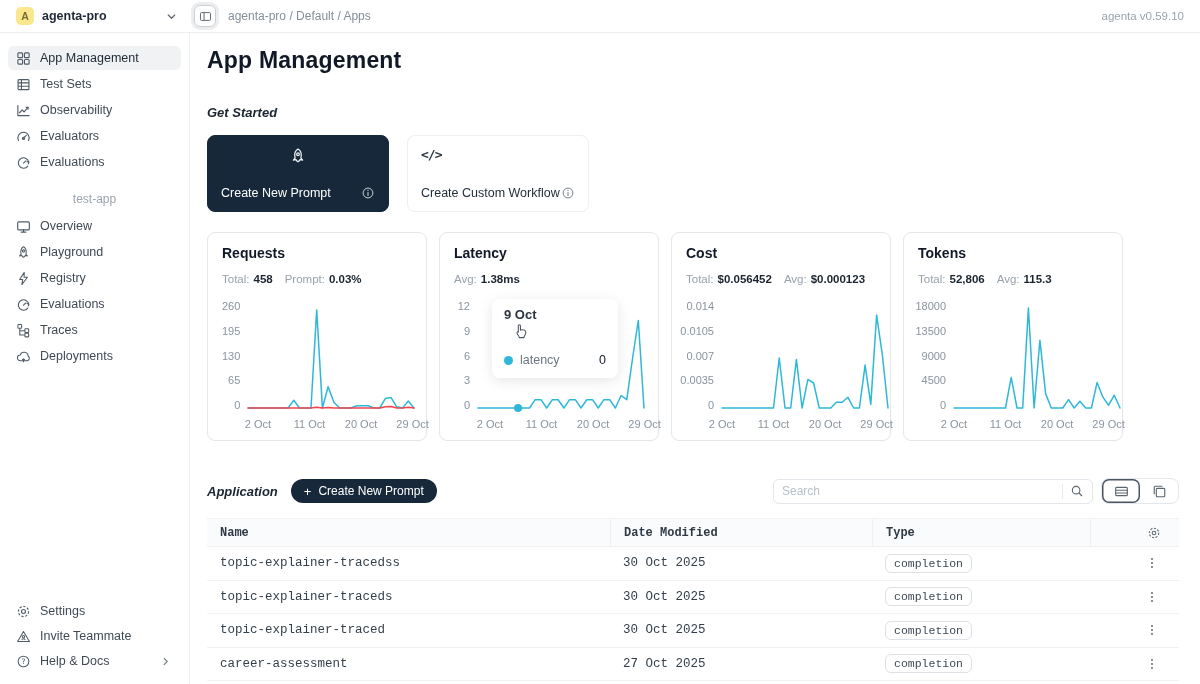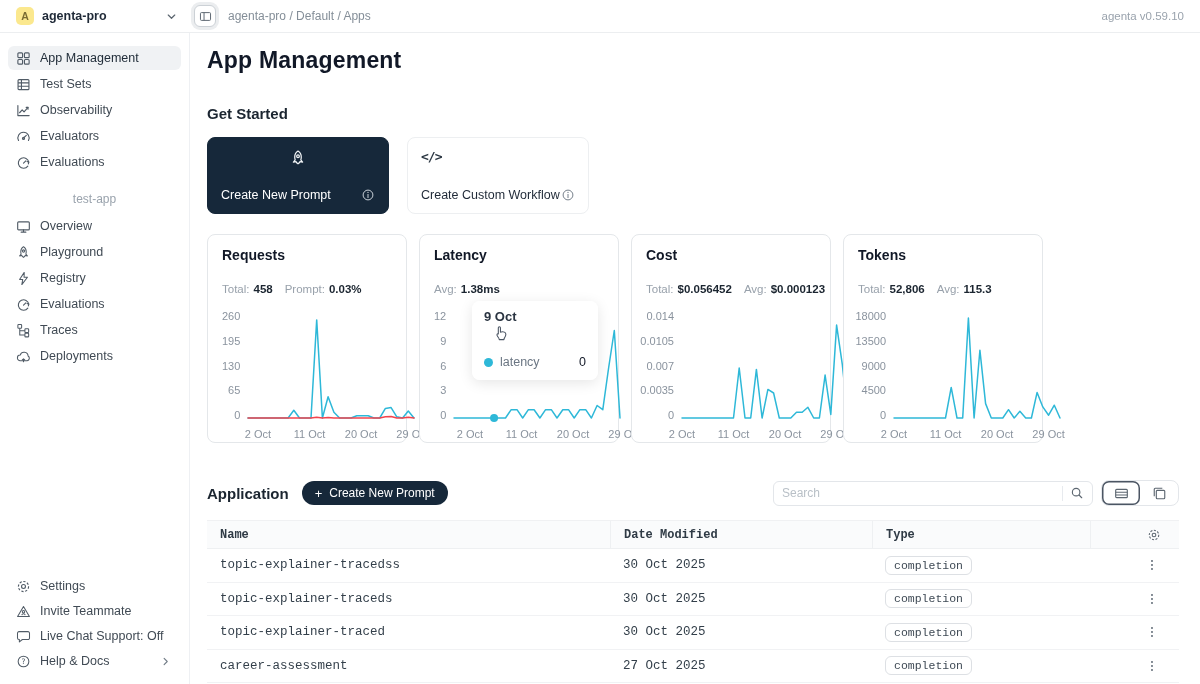--- a/index.html
+++ b/index.html
@@ -25,39 +25,39 @@
   .side-item { margin:1px 8px; padding:4px 8px; height:24px; display:flex; align-items:center; gap:9px; border-radius:6px; font-size:12.5px; color:#404a54; cursor:pointer; white-space:nowrap; }
   .side-item .icon { color:#505b66; width:15px; }
   .side-item.active { background:#f0f2f4; color:#222e3a; font-weight:500; }
   .side-section { margin:17px 16px 7px; font-size:12px; color:#9aa3ad;text-align:center; }
   .side-bottom { margin-top:auto; }
   .side-item .trail { margin-left:auto; color:#6f7a85; }
 
   
   .main { flex:1; padding:14px 21px 0 17px; background:#fff; min-width:0; }
   .page-title { font-size:23px; font-weight:600; color:#111827; letter-spacing:.2px; }
-  .section-title { font-size:15px; font-weight:600; color:#1b2530; }
+  .section-title { font-size:13px; font-weight:600; color:#1b2530;font-style:italic; }
   .gs-head { margin-top:31px; }
 
   .gs-cards { margin-top:15px; display:flex; gap:18px; }
   .gs-card { width:182px; height:77px; border-radius:8px; padding:11px 13px; display:flex; flex-direction:column; border:1px solid #edeff1; background:#fff; cursor:pointer; }
   .gs-card.dark { background:#16283a; border-color:#16283a; color:#fff; }
   .gs-card .gs-icon { color:#2b3642; }
   .gs-card.dark .gs-icon { color:#f2f5f7; }
   .gs-foot { margin-top:auto; display:flex; align-items:center; justify-content:space-between; font-size:12.5px; font-weight:500; color:#1f2937; }
   .gs-card.dark .gs-foot { color:#fff; }
   .gs-foot .icon { color:#6f7a85; }
   .gs-card.dark .gs-foot .icon { color:#cfd6dd; }
   .code-glyph { font-family:"DejaVu Sans Mono", monospace; font-size:13px; font-weight:700; letter-spacing:-1px; }
 
   
   .charts { margin-top:20px; display:flex; gap:12px; }
-  .chart-card { position:relative; width:200px; height:209px; border:1px solid #e4e7ea; border-radius:8px; padding:12px 14px; background:#fff; }
+  .chart-card { position:relative; width:220px; height:209px; border:1px solid #e4e7ea; border-radius:8px; padding:12px 14px; background:#fff; }
   .chart-title { font-size:14px; font-weight:600; color:#111827; }
-  .stats { margin-top:20px; font-size:11.5px; color:#98a1ab; display:flex; gap:4px; align-items:center; }
+  .stats { margin-top:12px; font-size:11.5px; color:#98a1ab; display:flex; gap:4px; align-items:center; }
   .stats b { color:#1b2530; font-weight:700; margin-right:8px; }
   .plot-row { display:flex; margin-top:14px; }
   .yticks { width:36px; height:112px; display:flex; flex-direction:column; justify-content:space-between; align-items:flex-end; padding:1px 8px 0 0; font-size:11px; color:#8a939e; }
   svg.plot { width:166px; height:112px; overflow:visible; }
   .xticks { position:relative; margin:7px 0 0 36px; width:166px; height:13px; font-size:11px; color:#8a939e; }
   .xticks span { position:absolute; transform:translateX(-50%); white-space:nowrap; }
 
   
   .chart-tooltip { position:absolute; left:52px; top:66px; width:126px; background:rgba(255,255,255,.93); border-radius:8px; box-shadow:0 3px 14px rgba(0,0,0,.10); padding:8px 12px 11px; z-index:2; }
   .tt-date { font-size:13px; font-weight:600; color:#2a3441; }
@@ -245,28 +245,20 @@
               <svg width="15" height="15" viewBox="0 0 16 16" fill="none" stroke="currentColor" stroke-width="1.1" stroke-linejoin="round">
                 <path d="M8 2.6 L14.3 13.3 H1.7 Z"></path>
                 <circle cx="8" cy="8.2" r="1.3"></circle>
                 <path d="M6.1 11.8 a2 2 0 0 1 3.8 0"></path>
               </svg>
             </span>
           <span>Invite Teammate</span>
         </div>
         <div class="side-item">
           <span class="icon">
-              <svg width="15" height="15" viewBox="0 0 16 16" fill="none" stroke="currentColor" stroke-width="1.1" stroke-linejoin="round">
-                <path d="M3.2 2.8 H12.8 A1.6 1.6 0 0 1 14.4 4.4 V9.6 A1.6 1.6 0 0 1 12.8 11.2 H6.8 L3.6 13.8 V11.2 H3.2 A1.6 1.6 0 0 1 1.6 9.6 V4.4 A1.6 1.6 0 0 1 3.2 2.8 Z"></path>
-              </svg>
-            </span>
-          <span>Live Chat Support: Off</span>
-        </div>
-        <div class="side-item">
-          <span class="icon">
               <svg width="15" height="15" viewBox="0 0 16 16" fill="none" stroke="currentColor" stroke-width="1.1">
                 <circle cx="8" cy="8" r="5.7"></circle>
                 <text x="8" y="10.8" text-anchor="middle" font-size="8" font-family="DejaVu Sans" fill="currentColor" stroke="none">?</text>
               </svg>
             </span>
           <span>Help &amp; Docs</span>
           <span class="trail icon">
               <svg width="11" height="11" viewBox="0 0 16 16" fill="none" stroke="currentColor" stroke-width="1.6" stroke-linecap="round" stroke-linejoin="round">
                 <path d="M6 3.5 L10.5 8 L6 12.5"></path>
               </svg>

